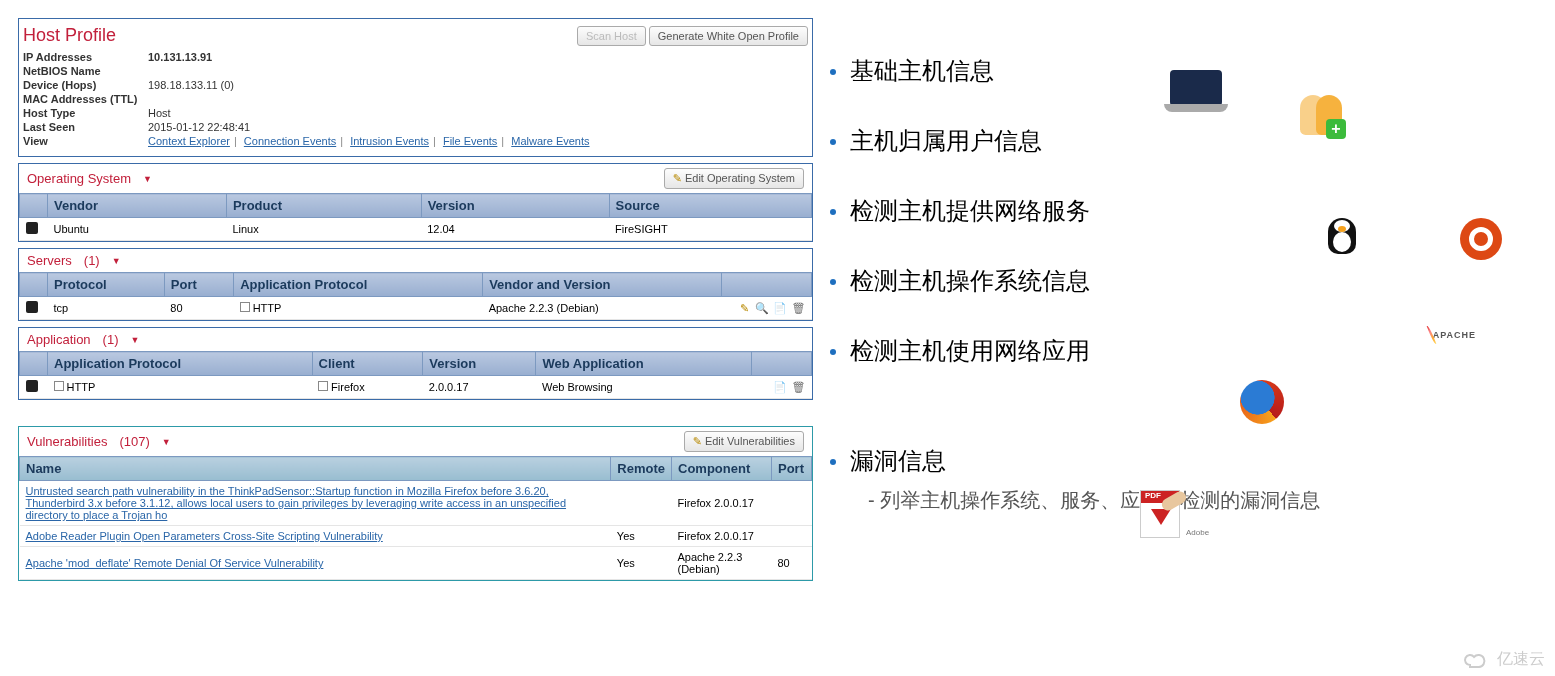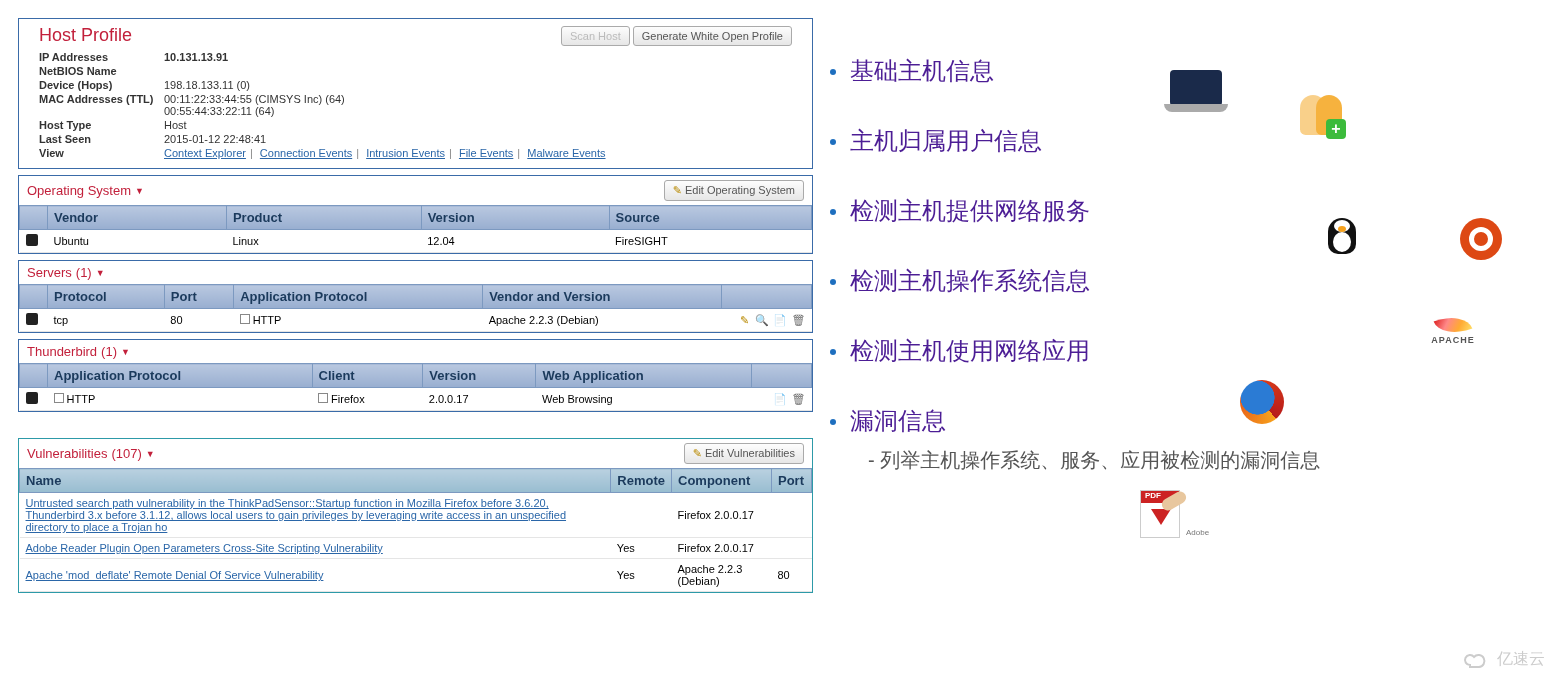--- a/index.html
+++ b/index.html
@@ -1,32 +1,32 @@
 <!DOCTYPE html>
 <html><head>
 <meta charset="utf-8">
 <style>
   * { box-sizing: border-box; margin: 0; padding: 0; }
   body { font-family: Arial, sans-serif; font-size: 11px; background: #fff; width: 1555px; height: 676px; position: relative; }
   .left { position: absolute; left: 18px; top: 18px; width: 795px; }
   .right { position: absolute; left: 830px; top: 55px; width: 700px; font-size: 20px; color: #333; }
   .panel { border: 1px solid #3a6ba8; margin-bottom: 6px; background: #fff; }
-  .panel-hp { padding: 6px 20px 8px; }
+  .panel-hp { padding: 6px 4px 8px; }
   .hp-head { display: flex; align-items: center; justify-content: space-between; }
   .hp-title { color: #c2203b; font-size: 18px; font-weight: normal; }
   .btn { border: 1px solid #aaa; background: linear-gradient(#fdfdfd,#e6e6e6); padding: 3px 8px; border-radius: 3px; font-size: 11px; cursor: pointer; color: #555; }
   .btn.disabled { color: #bbb; margin-left: 39px; }
   .hp-grid { margin-top: 4px; }
   .hp-row { display: flex; padding: 1px 0; }
   .hp-label { width: 125px; font-weight: bold; color: #333; }
   .hp-val { flex: 1; color: #333; }
   .links a { color: #2a66a8; text-decoration: underline; }
   .sep { color: #888; margin: 0 4px; }
   .sec-head { display: flex; align-items: center; justify-content: space-between; padding: 4px 8px; }
-  .sec-title { color: #c2203b; font-size: 13px; display: flex; align-items: center; gap: 4px; }
+  .sec-title { color: #c2203b; font-size: 13px; display: flex; align-items: center; gap: 12px; }
   .drop { color: #c2203b; font-size: 9px; }
   .count { color: #c2203b; }
   table { width: 100%; border-collapse: collapse; }
   thead th { background: linear-gradient(#b9c8e0,#98aed0); color: #1b3a5c; text-align: left; padding: 4px 6px; font-weight: bold; border: 1px solid #7c99c0; font-size: 13px; }
   tbody td { padding: 4px 6px; border-bottom: 1px solid #e5e5e5; vertical-align: middle; }
   .ico-col { width: 28px; }
   .bullet-icon { width: 12px; height: 12px; background: #222; border-radius: 2px; display: inline-block; }
   .chk { width: 10px; height: 10px; border: 1px solid #888; display: inline-block; margin-right: 3px; background: #fff; }
   .row-icons { display: flex; gap: 4px; justify-content: flex-end; }
   .mini { width: 14px; height: 14px; display: inline-flex; align-items: center; justify-content: center; font-size: 11px; cursor: pointer; }
@@ -34,36 +34,36 @@
   .mag { color: #4a80b8; }
   .trash { color: #6e6e6e; }
   .page { color: #6e6e6e; }
   .vlink { color: #2a66a8; text-decoration: underline; }
   .vuln-panel { border: 1px solid #2d9aa8; }
   .vuln-panel thead th { background: linear-gradient(#b9d0e0,#98bdd0); }
   
   .rlist { list-style: none; }
   .rlist li { display: flex; align-items: center; gap: 14px; margin-bottom: 38px; }
   .rbullet { width: 6px; height: 6px; background: #1e6fbf; border-radius: 50%; margin-top: 2px; flex-shrink: 0; }
-  .rtext { color: #4c1d95; font-size: 24px; flex: 1; font-family: Liberation Mono, monospace; }
+  .rtext { color: #000000; font-size: 24px; flex: 1; font-family: Liberation Mono, monospace; }
   .rsub { margin-left: 38px; color: #555; font-size: 20px; margin-top: -28px; }
   
   .laptop { width: 52px; height: 36px; background: #1a2a4a; border-radius: 4px; position: relative; }
   .laptop::after { content:""; position:absolute; bottom:-6px; left:-6px; width:64px; height:8px; background:#aaa; border-radius: 0 0 8px 8px; }
   .people { display:flex; }
   .person { width:26px; height:40px; background: radial-gradient(circle at 50% 25%, #f6b23e 38%, transparent 40%), linear-gradient(#f6b23e,#f6b23e); border-radius: 14px 14px 6px 6px; position:relative; }
   .plus { width:20px; height:20px; background:#3cbb3c; border-radius:4px; color:#fff; font-weight:bold; display:flex; align-items:center; justify-content:center; position:absolute; right:-4px; bottom:-4px; font-size:16px; }
   .tux { position:relative; width:44px; height:52px; }
   .tux-body { position:absolute; top:8px; left:8px; width:28px; height:36px; background:#111; border-radius: 14px 14px 10px 10px; }
   .tux-belly { position:absolute; top:22px; left:13px; width:18px; height:20px; background:#fff; border-radius:50%; }
   .tux-face { position:absolute; top:10px; left:14px; width:16px; height:12px; background:#fff; border-radius:50%; }
   .tux-beak { position:absolute; top:16px; left:18px; width:8px; height:6px; background:#f6a11c; border-radius:50%; }
   .ubuntu { width:42px; height:42px; background:#dd4814; border-radius:50%; position:relative; }
   .ubuntu::before { content:""; position:absolute; inset:9px; border:5px solid #fff; border-radius:50%; }
-  .apache-feather { width:46px; height:40px; display:flex; flex-direction:column; align-items:center; }
+  .apache-feather { width:46px; height:40px; display:flex; align-items:center; }
   .feather { width:34px; height:20px; background: linear-gradient(135deg,#d22,#f88,#fa3,#fd6); border-radius: 0 100% 0 100%; transform: rotate(-20deg); }
   .apache-txt { font-size:9px; letter-spacing:1px; color:#555; font-weight:bold; }
   .firefox { width:44px; height:44px; border-radius:50%; background: radial-gradient(circle at 40% 40%, #2b7bd4 45%, transparent 46%), conic-gradient(from 140deg, #f7a21b, #e2451a, #b71a1a); position:relative; }
   .pdf { width:40px; height:48px; background:#fff; border:1px solid #ccc; position:relative; }
   .pdf::before { content:""; position:absolute; top:0; left:0; right:0; height:12px; background:#c22; }
   .pdf::after { content:"PDF"; position:absolute; top:0; left:4px; color:#fff; font-size:8px; font-weight:bold; }
   .pdf .tri { position:absolute; left:10px; top:18px; width:0; height:0; border-left:10px solid transparent; border-right:10px solid transparent; border-bottom:16px solid #c22; transform: rotate(180deg);}
   .adobe { position:absolute; bottom:0; left:4px; font-size:8px; color:#777;margin-left:41px; }
   .bandaid { position:absolute; top:4px; right:-8px; width:26px; height:12px; background:#e8c79e; border-radius:6px; transform:rotate(-30deg); }
   .watermark { position:absolute; right:10px; bottom:6px; color:#ccc; font-size:16px; display:flex; align-items:center; gap:4px; }
@@ -91,21 +91,20 @@
       <div class="hp-row">
           <div class="hp-label">NetBIOS Name</div>
           <div class="hp-val"></div>
         </div>
       <div class="hp-row">
           <div class="hp-label">Device (Hops)</div>
           <div class="hp-val">198.18.133.11 (0)</div>
         </div>
       <div class="hp-row">
           <div class="hp-label">MAC Addresses (TTL)</div>
-          <div class="hp-val"><span>00:11:22:33:44:55 (CIMSYS Inc) (64)</span><br><span>00:55:44:33:22:11 (64)</span></div>
         </div>
       <div class="hp-row">
           <div class="hp-label">Host Type</div>
           <div class="hp-val">Host</div>
         </div>
       <div class="hp-row">
           <div class="hp-label">Last Seen</div>
           <div class="hp-val">2015-01-12 22:48:41</div>
         </div>
       <div class="hp-row">
@@ -186,21 +185,21 @@
         </div>
             </td>
       </tr>
         </tbody>
     </table>
   </div>
 
   <div class="panel">
     <div class="sec-head">
       <div class="sec-title">
-          <span>Thunderbird</span> 
+          <span>Application</span> 
           <span class="count">(1)</span>
           <span class="drop">▼</span>
         </div>
     </div>
     <table>
       <thead>
           <tr>
         <th class="ico-col"></th>
         <th>Application Protocol</th>
         <th>Client</th>
@@ -286,21 +285,21 @@
       <span class="rtext">检测主机提供网络服务</span>
     </li>
     <li>
       <span class="rbullet"></span>
       <span class="rtext">检测主机操作系统信息</span>
     </li>
     <li>
       <span class="rbullet"></span>
       <span class="rtext">检测主机使用网络应用</span>
     </li>
-    <li style="margin-top:38px">
+    <li style="margin-top:78px">
       <span class="rbullet"></span>
       <span class="rtext">漏洞信息</span>
     </li>
   </ul>
   <div class="rsub">- 列举主机操作系统、服务、应用被检测的漏洞信息</div>
 </div>
 
 <div class="right-group" style="left:1170px; top:70px;">
     <div class="laptop"></div>
   </div>

